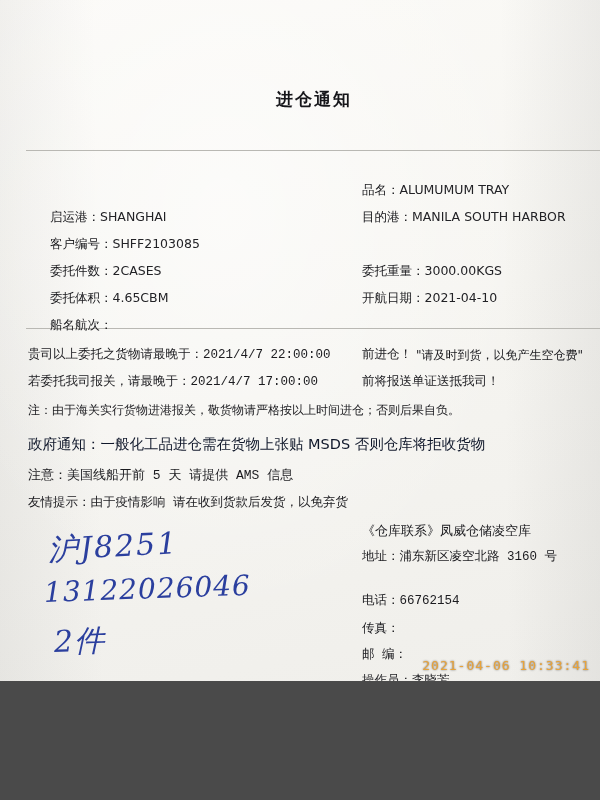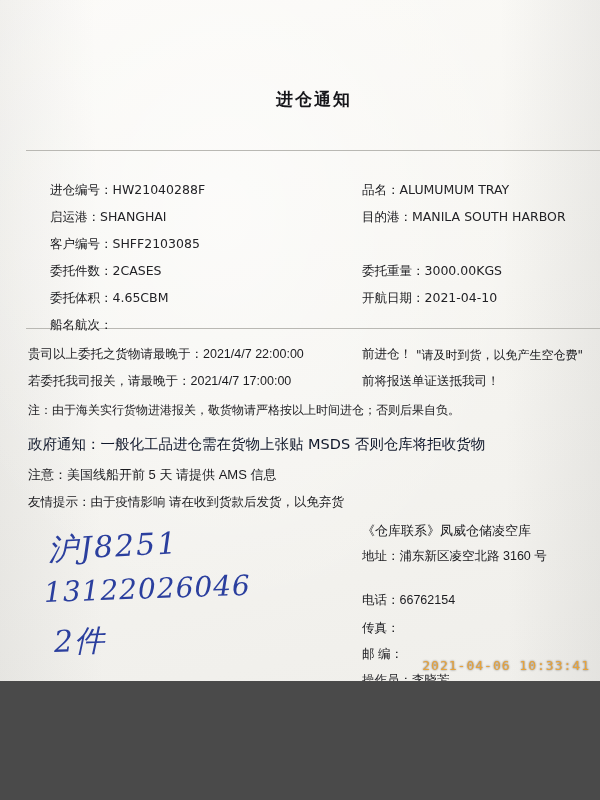--- a/index.html
+++ b/index.html
@@ -89,21 +89,21 @@
   .value { color: #222226; }
 
   .col-l { left: 36px; }
   .col-r { left: 348px; }
 
   .note {
     position: absolute;
     font-size: 12.5px;
     color: #1b1b1f;
     white-space: nowrap;
-    font-family: Liberation Sans, sans-serif;
+    font-family: Liberation Mono, monospace;
   }
   .note-big {
     position: absolute;
     font-size: 14.5px;
     color: #0f172a;
     white-space: nowrap;
     font-family: "DejaVu Sans", sans-serif;
   }
   .note-quote {
     position: absolute;
@@ -152,23 +152,20 @@
   </div>
 
   <div class="content">
 
     <div class="title">进仓通知</div>
 
     <div class="hr" id="hr1"></div>
     <div class="hr" id="hr2"></div>
     <div class="hr" id="hr3"></div>
 
-    <div class="field col-l" style="top:172px">
-      <span class="label">进仓编号：</span><span class="value">HW21040288F</span>
-    </div>
     <div class="field col-l" style="top:199px">
       <span class="label">启运港：</span><span class="value">SHANGHAI</span>
     </div>
     <div class="field col-l" style="top:226px">
       <span class="label">客户编号：</span><span class="value">SHFF2103085</span>
     </div>
     <div class="field col-l" style="top:253px">
       <span class="label">委托件数：</span><span class="value">2CASES</span>
     </div>
     <div class="field col-l" style="top:280px">

